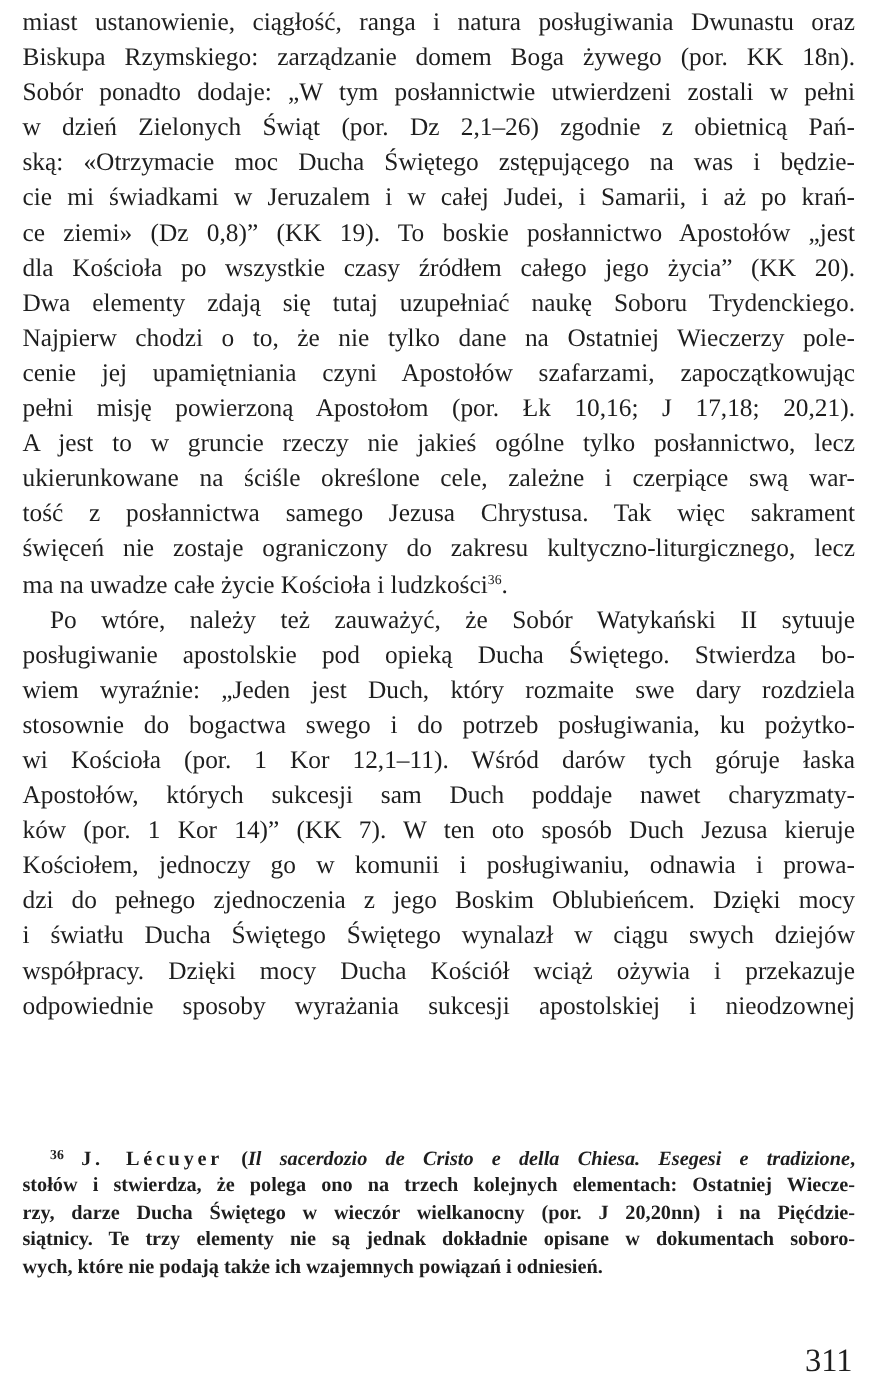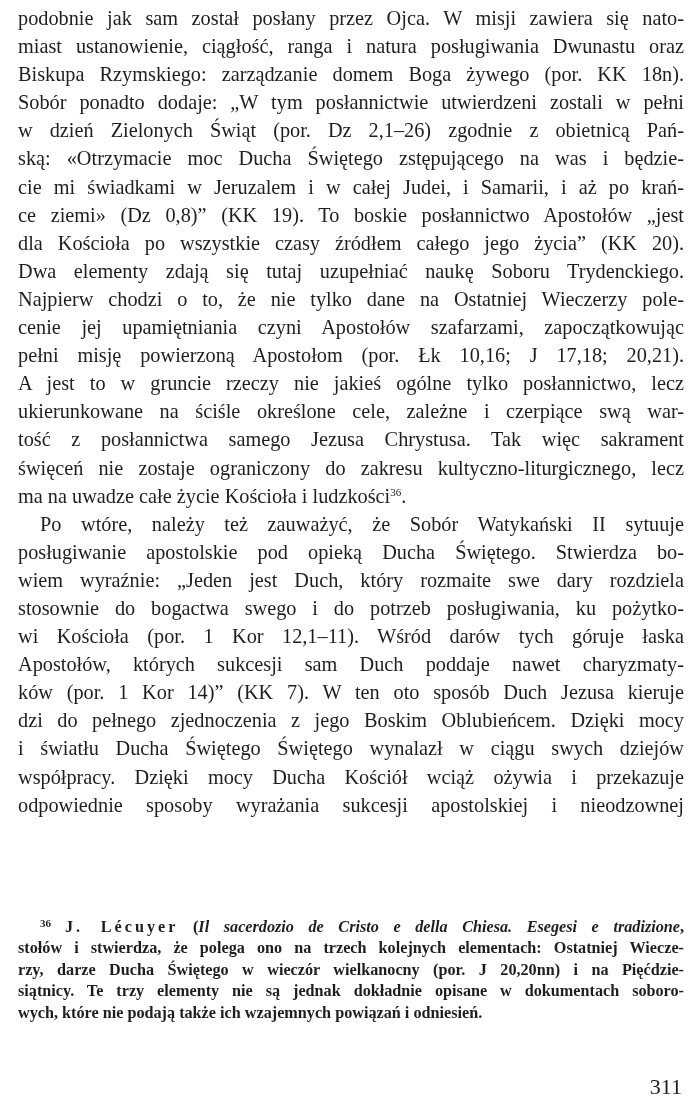--- a/index.html
+++ b/index.html
@@ -11,28 +11,27 @@
   .line.last { text-align-last: left; }
   .line.indent { padding-left: 22px; }
   sup { font-size: 11px; vertical-align: 0; position: relative; top: -7px; }
   .footnotes { position: absolute; left: 18px; top: 917px; width: 666px; }
   .fline { display: block; height: 21.4px; line-height: 21.4px; font-size: 16.2px;
            white-space: nowrap; text-align: justify; text-align-last: justify; font-weight: bold; }
   .fline.last { text-align-last: left; }
   .fline.indent { padding-left: 22px; }
   .fn-num { font-size: 11px; position: relative; top: -5px; margin-right: 14px; }
   .spaced { letter-spacing: 3px; }
-  .pagenum { position: absolute; right: 18px; top: 1074px; font-size: 22px;
+  .pagenum { position: absolute; right: 18px; top: 1074px; font-size: 26px;
              font-family: "Liberation Serif", serif; }
 </style>
 </head>
 <body>
 
 <div class="page">
-  <span class="line">podobnie jak sam został posłany przez Ojca. W misji zawiera się nato-</span>
   <span class="line">miast ustanowienie, ciągłość, ranga i natura posługiwania Dwunastu oraz</span>
   <span class="line">Biskupa Rzymskiego: zarządzanie domem Boga żywego (por. KK 18n).</span>
   <span class="line">Sobór ponadto dodaje: „W tym posłannictwie utwierdzeni zostali w pełni</span>
   <span class="line">w dzień Zielonych Świąt (por. Dz 2,1–26) zgodnie z obietnicą Pań-</span>
   <span class="line">ską: «Otrzymacie moc Ducha Świętego zstępującego na was i będzie-</span>
   <span class="line">cie mi świadkami w Jeruzalem i w całej Judei, i Samarii, i aż po krań-</span>
   <span class="line">ce ziemi» (Dz 0,8)” (KK 19). To boskie posłannictwo Apostołów „jest</span>
   <span class="line">dla Kościoła po wszystkie czasy źródłem całego jego życia” (KK 20).</span>
   <span class="line">Dwa elementy zdają się tutaj uzupełniać naukę Soboru Trydenckiego.</span>
   <span class="line">Najpierw chodzi o to, że nie tylko dane na Ostatniej Wieczerzy pole-</span>
@@ -43,20 +42,21 @@
   <span class="line">tość z posłannictwa samego Jezusa Chrystusa. Tak więc sakrament</span>
   <span class="line">święceń nie zostaje ograniczony do zakresu kultyczno-liturgicznego, lecz</span>
   <span class="line last"><span>ma na uwadze całe życie Kościoła i ludzkości</span><sup>36</sup><span>.</span></span>
   <span class="line indent">Po wtóre, należy też zauważyć, że Sobór Watykański II sytuuje</span>
   <span class="line">posługiwanie apostolskie pod opieką Ducha Świętego. Stwierdza bo-</span>
   <span class="line">wiem wyraźnie: „Jeden jest Duch, który rozmaite swe dary rozdziela</span>
   <span class="line">stosownie do bogactwa swego i do potrzeb posługiwania, ku pożytko-</span>
   <span class="line">wi Kościoła (por. 1 Kor 12,1–11). Wśród darów tych góruje łaska</span>
   <span class="line">Apostołów, których sukcesji sam Duch poddaje nawet charyzmaty-</span>
   <span class="line">ków (por. 1 Kor 14)” (KK 7). W ten oto sposób Duch Jezusa kieruje</span>
+  <span class="line">Kościołem, jednoczy go w komunii i posługiwaniu, odnawia i prowa-</span>
   <span class="line">dzi do pełnego zjednoczenia z jego Boskim Oblubieńcem. Dzięki mocy</span>
   <span class="line">i światłu Ducha Świętego Świętego wynalazł w ciągu swych dziejów</span>
   <span class="line">współpracy. Dzięki mocy Ducha Kościół wciąż ożywia i przekazuje</span>
   <span class="line">odpowiednie sposoby wyrażania sukcesji apostolskiej i nieodzownej</span>
 </div>
 
 <div class="footnotes">
   <span class="fline indent"><span class="fn-num">36</span><span class="spaced">J. Lécuyer</span><span> (</span><i>Il sacerdozio de Cristo e della Chiesa. Esegesi e tradizione</i><span>,</span></span>
   <span class="fline">stołów i stwierdza, że polega ono na trzech kolejnych elementach: Ostatniej Wiecze-</span>
   <span class="fline">rzy, darze Ducha Świętego w wieczór wielkanocny (por. J 20,20nn) i na Pięćdzie-</span>

